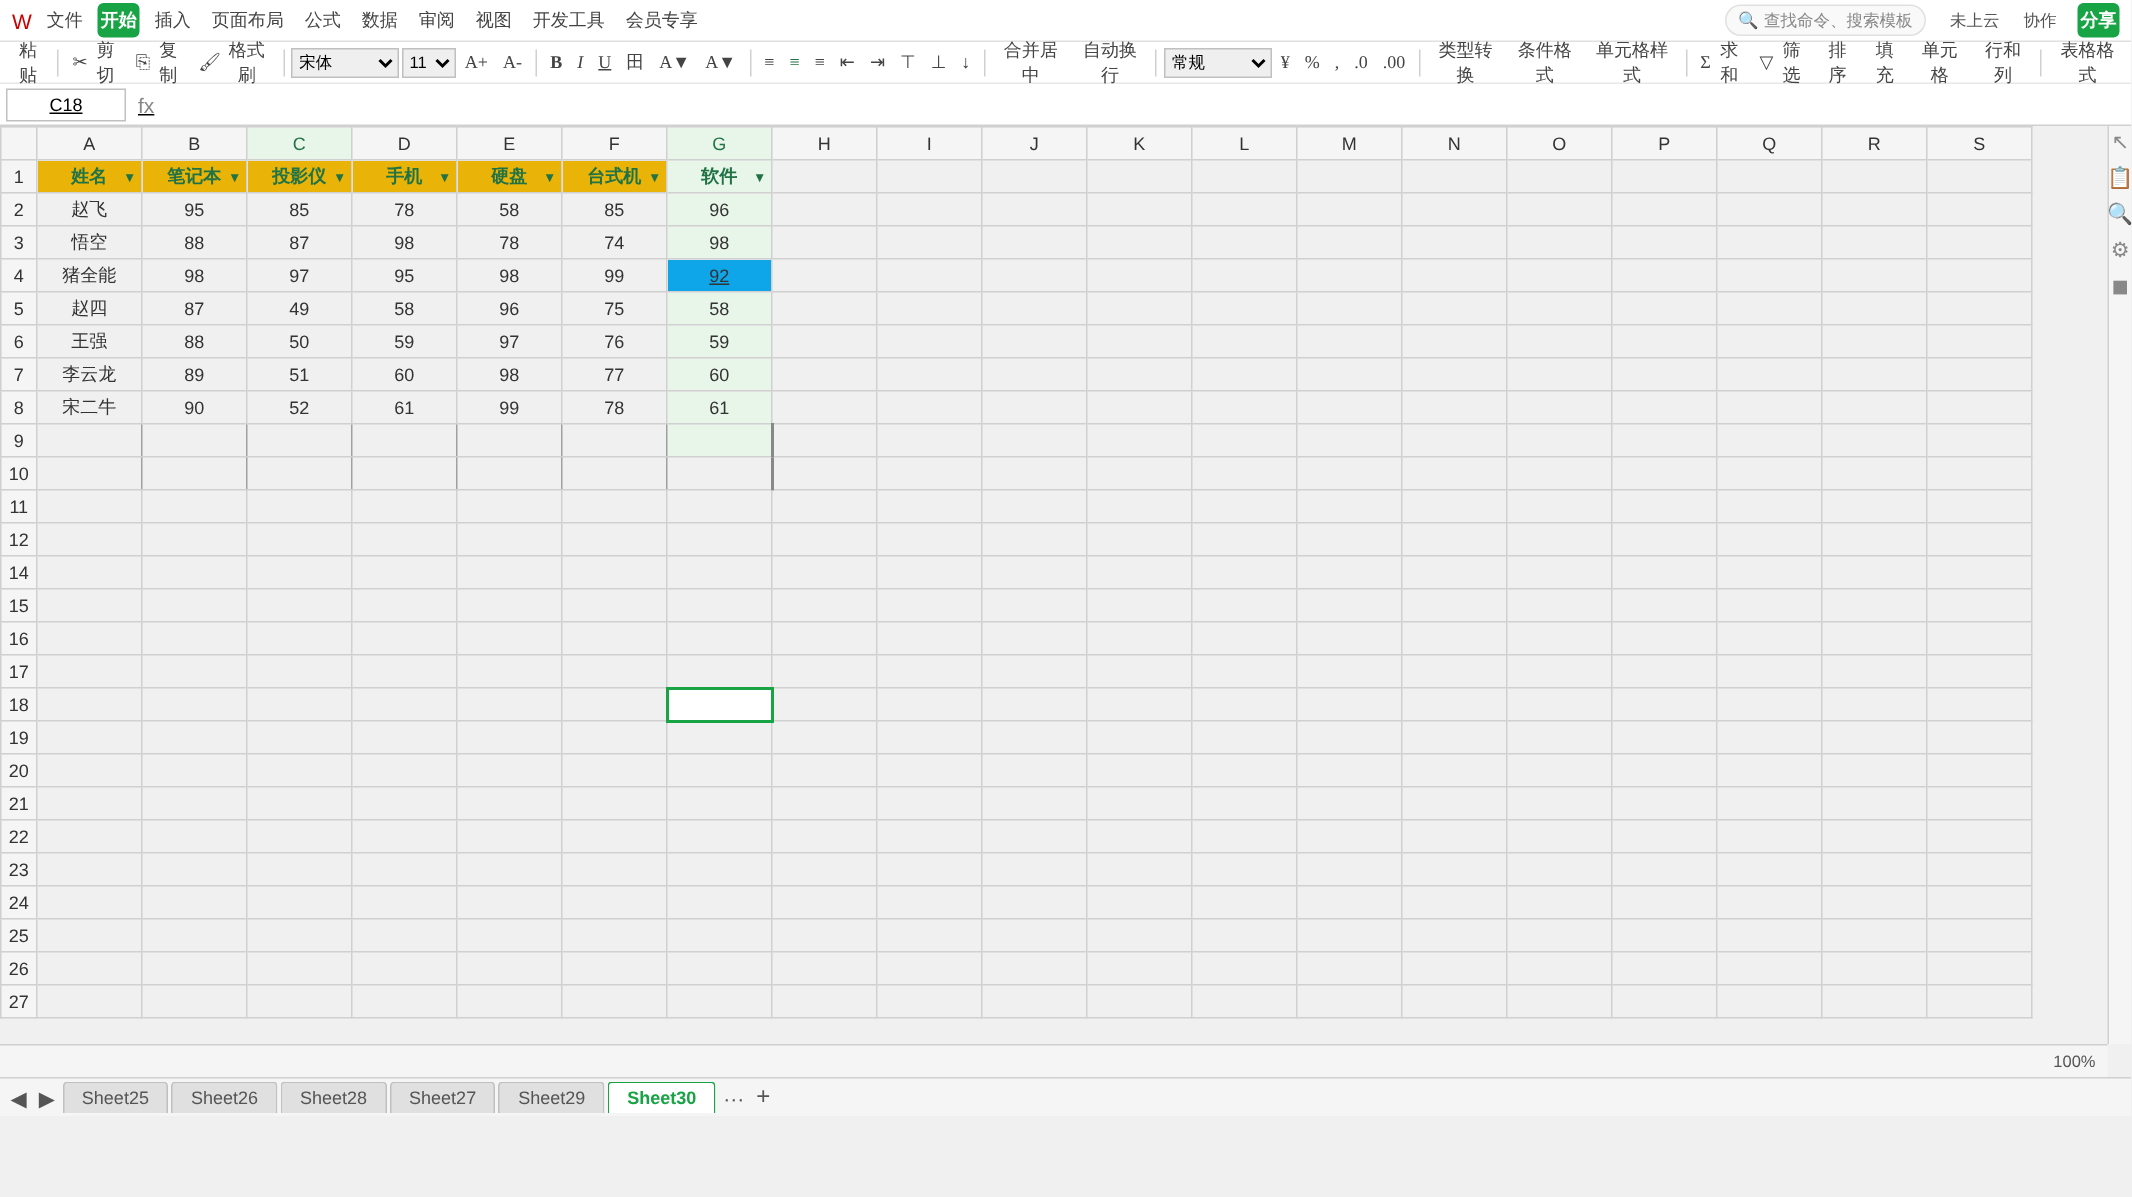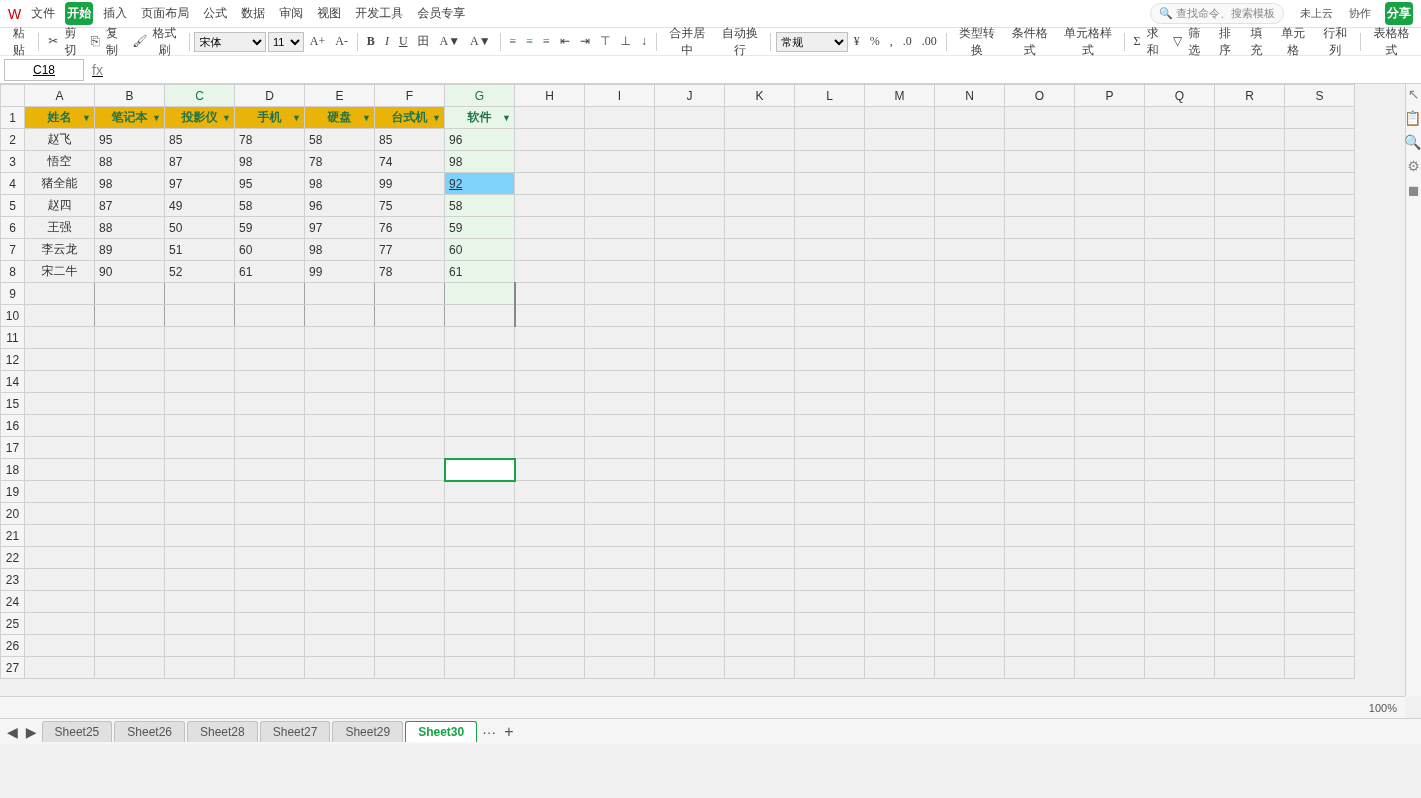--- a/index.html
+++ b/index.html
@@ -104,21 +104,21 @@
     td.header-cell .filter-arrow {
       position: absolute;
       right: 3px;
       top: 50%;
       transform: translateY(-50%);
       font-size: 9px;
       color: #217346;
     }
 
     td.data-cell {
-      text-align: left;
+      text-align: center;
       color: #333;
     }
 
     td.name-cell {
       text-align: center;
     }
 
     
     #sheet-tabs {
       height: 26px;
@@ -425,21 +425,21 @@
         </tr>
 
         <tr>
           <td class="row-num">4</td>
           <td class="name-cell data-cell">猪全能</td>
           <td class="data-cell">98</td>
           <td class="data-cell">97</td>
           <td class="data-cell">95</td>
           <td class="data-cell">98</td>
           <td class="data-cell">99</td>
-          <td class="data-cell" style="background:#7dd3fc;text-decoration:underline;">92</td>
+          <td class="data-cell" style="background:#0ea5e9;text-decoration:underline;">92</td>
           <td></td>
             <td></td>
             <td></td>
             <td></td>
             <td></td>
             <td></td>
             <td></td>
             <td></td>
             <td></td>
             <td></td>

